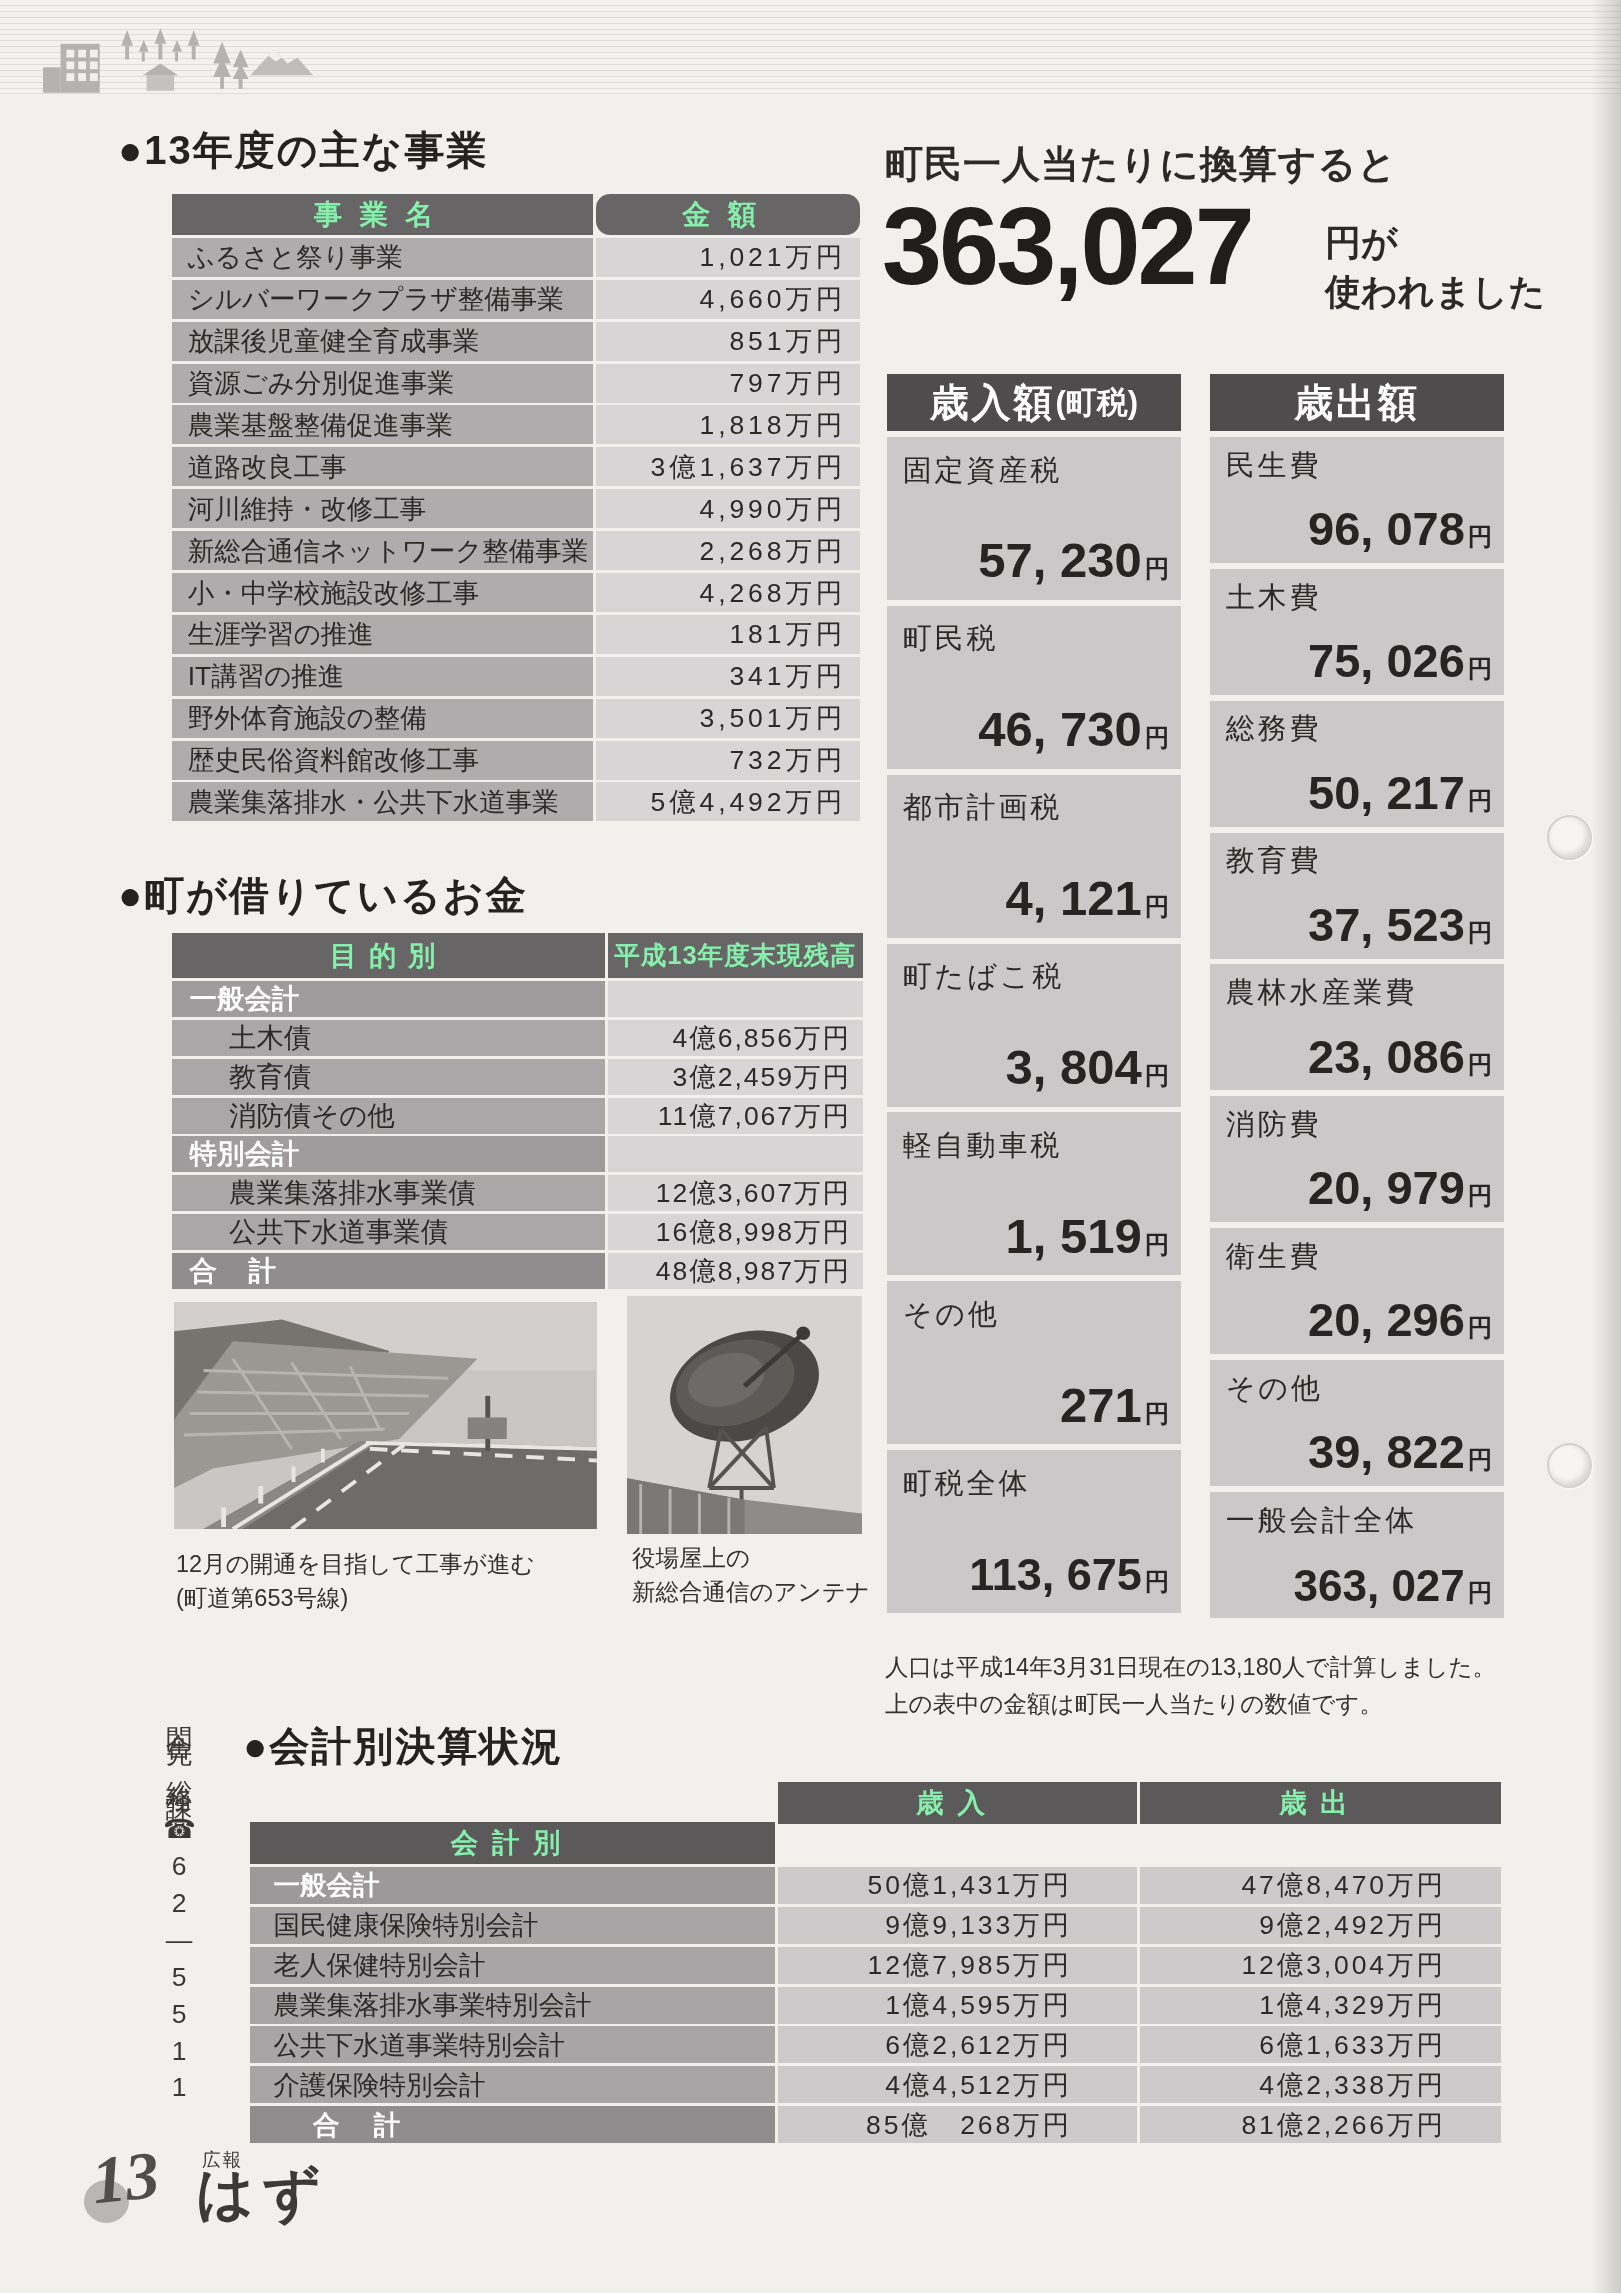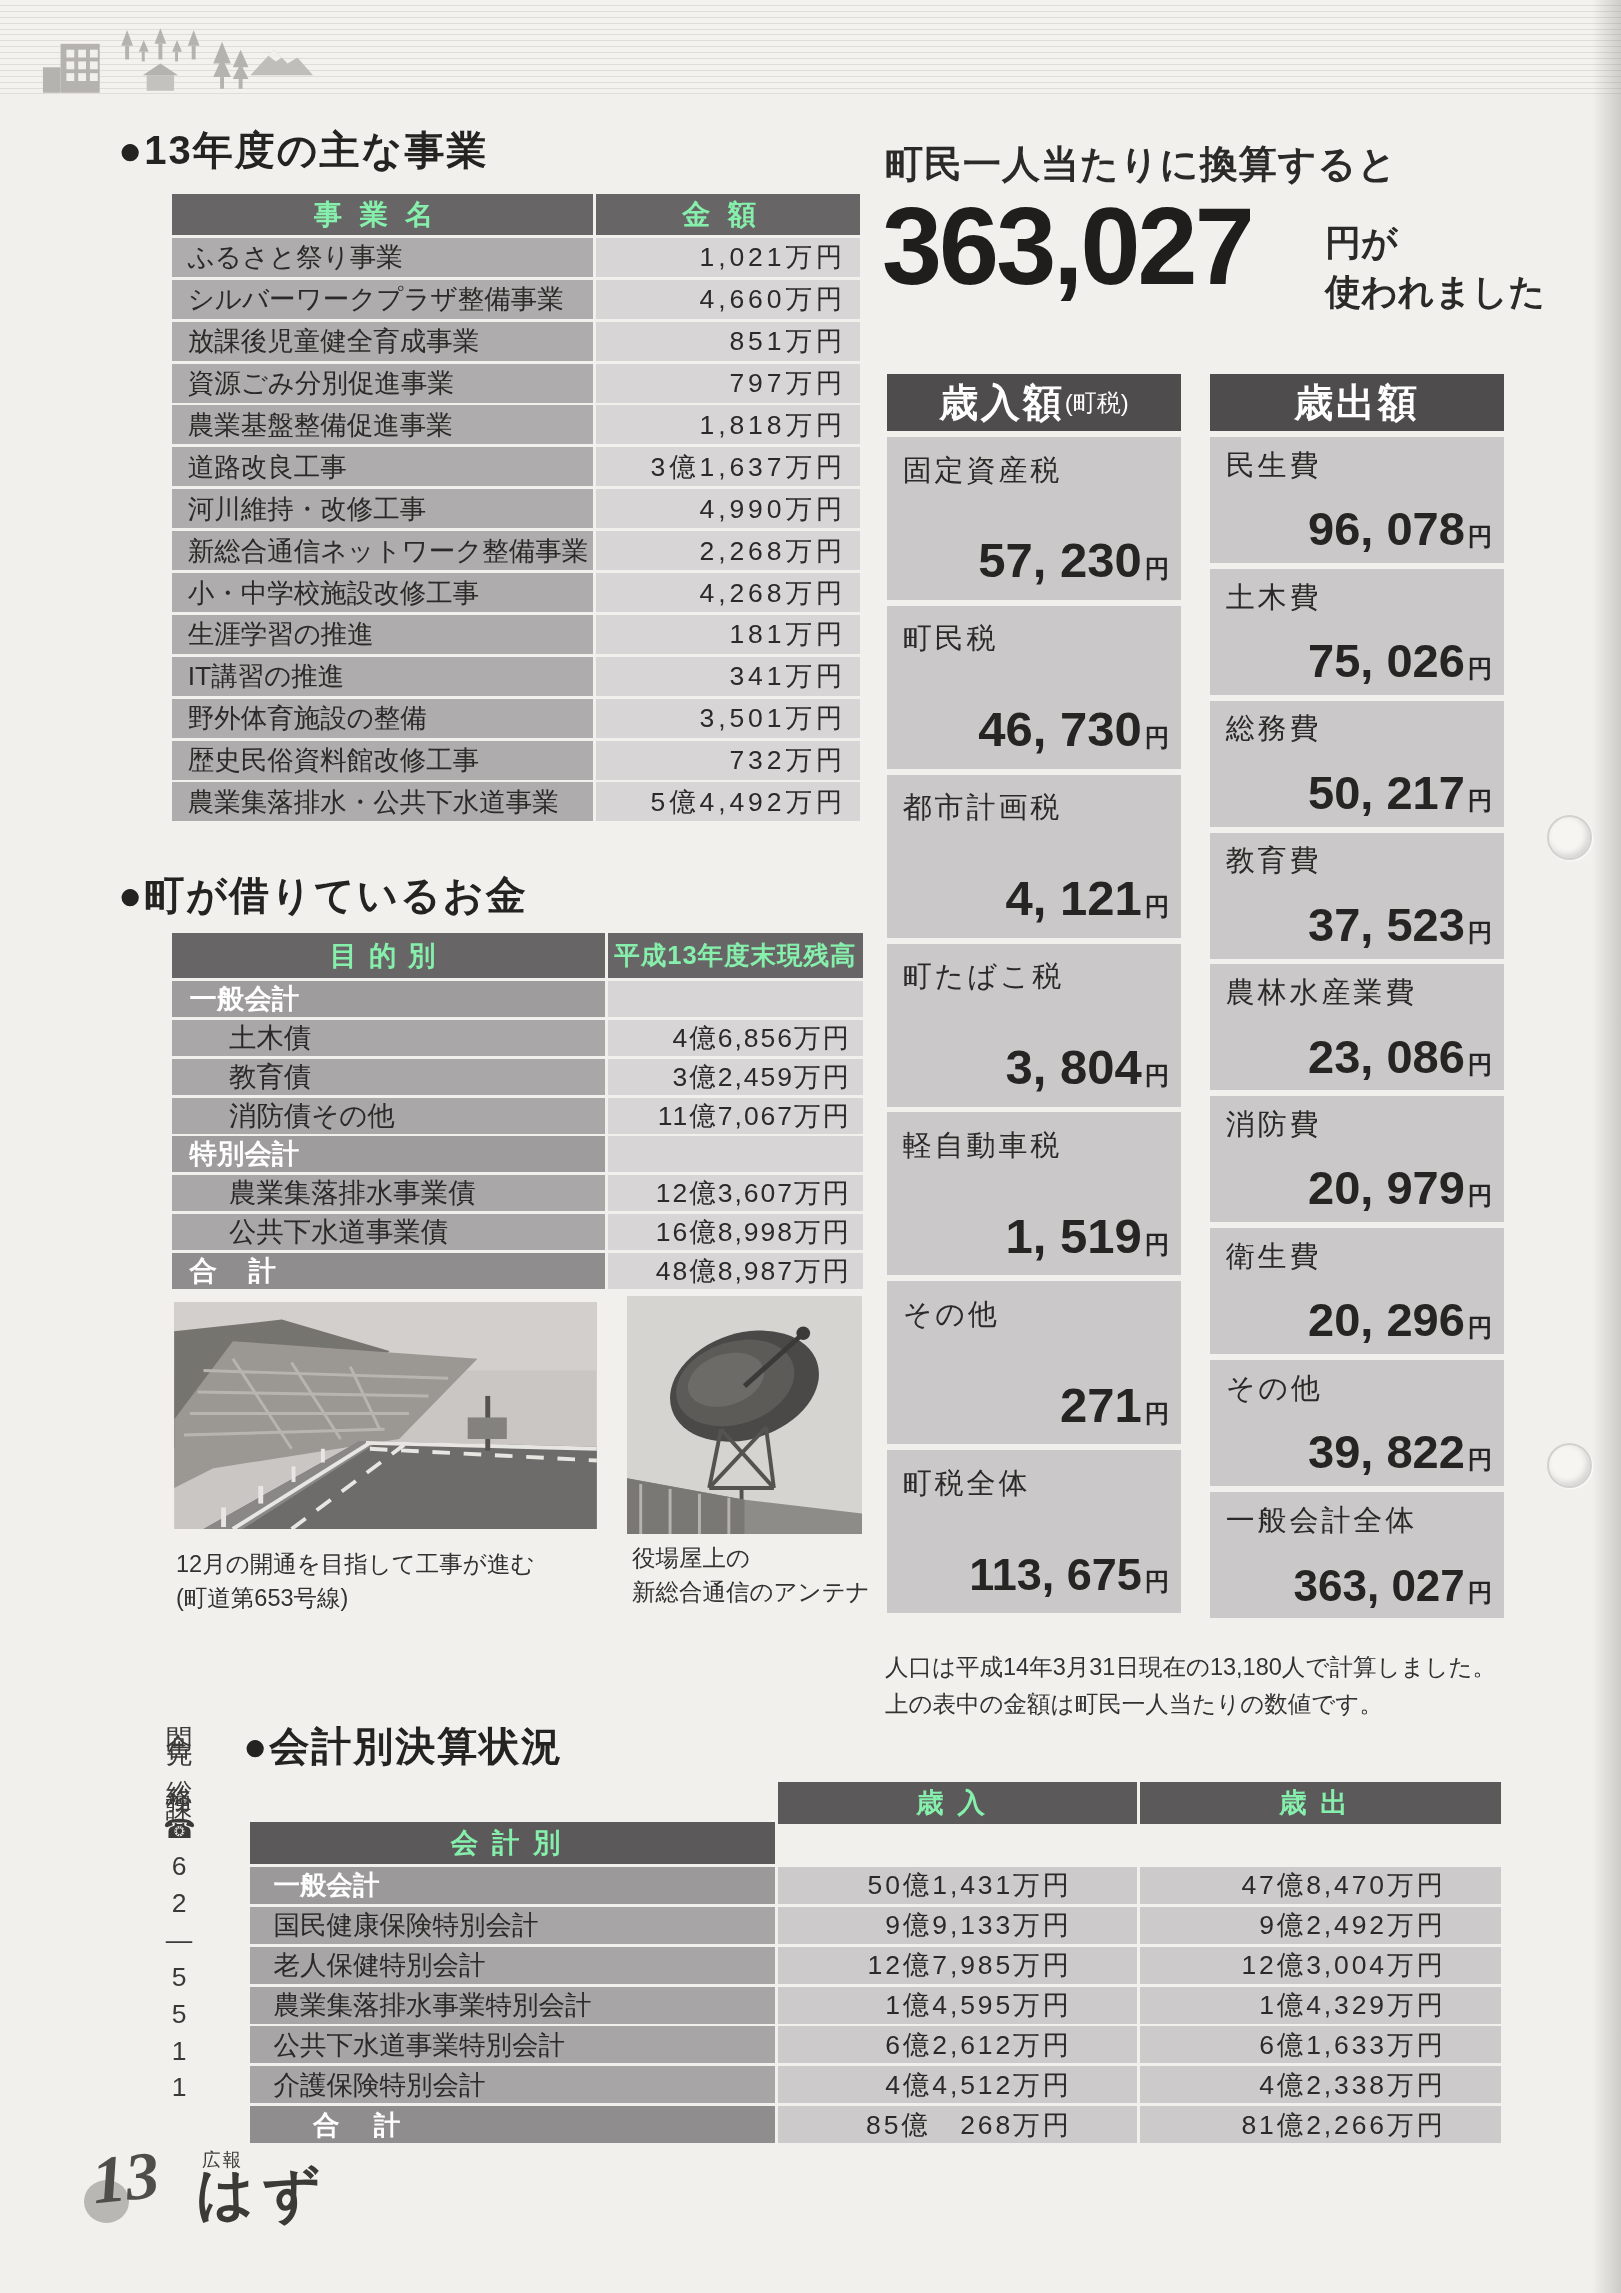--- a/index.html
+++ b/index.html
@@ -17,21 +17,21 @@
   
   .tbl{position:absolute;}
   .trow{display:flex;margin-top:2.9px;}
   .thead{display:flex;}
   .hc{background:#676566;color:#86efac;display:flex;align-items:center;justify-content:center;
       font-weight:bold;}
   
   .t1{left:172px;top:194px;width:688px;}
   .t1 .hc{height:41px;font-size:28px;letter-spacing:11.8px;}
   .t1 .hc.n{width:421px;margin-right:2.9px;}
-  .t1 .hc.v{width:264px;}
+  .t1 .hc.v{width:264px;border-radius:14px;}
   .t1 .cn{width:421px;height:39px;background:#aeacad;display:flex;align-items:center;
           padding-left:15.7px;box-sizing:border-box;font-size:26.5px;margin-right:2.9px;}
   .t1 .cv{width:264px;height:39px;background:#d7d5d6;display:flex;align-items:center;
           justify-content:flex-end;padding-right:13.7px;box-sizing:border-box;font-size:26.5px;letter-spacing:3.9px;}
   
   .t2{left:172px;top:933px;width:815px;}
   .t2 .hc{height:45px;font-size:27.4px;}
   .t2 .hc.n{width:433px;margin-right:2.9px;letter-spacing:11.8px;}
   .t2 .hc.v{width:255px;font-size:25.5px;letter-spacing:1px;}
   .t2 .cn{width:433px;height:36px;background:#a9a7a8;display:flex;align-items:center;
@@ -56,21 +56,21 @@
   .t3 .tot .ca{background:#8f8d8e;color:#fff;font-weight:bold;padding-left:63px;letter-spacing:3.9px;}
   
   .lead{position:absolute;left:885px;top:139px;font-size:38px;font-weight:bold;letter-spacing:1px;white-space:nowrap;}
   .bignum{position:absolute;left:882px;top:182px;font-size:110px;font-weight:bold;letter-spacing:-2.9px;
           color:#1f1e1d;transform:scaleX(.98);transform-origin:left;}
   .bigunit{position:absolute;left:1325px;top:218px;font-size:36px;font-weight:bold;line-height:49px;white-space:nowrap;}
   
   .panel{position:absolute;width:294px;}
   .panel-h{height:57px;background:#4e4c4d;color:#fff;display:flex;align-items:center;justify-content:center;
            font-weight:bold;font-size:39px;letter-spacing:2.9px;white-space:nowrap;}
-  .panel-h .small{font-size:24px;letter-spacing:0;font-weight:normal;}
+  .panel-h .small{font-size:31px;letter-spacing:0;font-weight:bold;}
   .p-item{background:#cac8c9;margin-top:5.9px;position:relative;}
   .rev .p-item{height:163px;}
   .exp .p-item{height:126px;}
   .p-label{position:absolute;left:15.7px;top:13.7px;font-size:29px;letter-spacing:2.9px;white-space:nowrap;}
   .exp .p-label{top:8.8px;}
   .p-num{position:absolute;right:11.8px;bottom:11.8px;font-size:49px;font-weight:bold;letter-spacing:0px;white-space:nowrap;color:#262524;}
   .exp .p-num{font-size:47px;bottom:6.9px;}
   .p-num .unit{font-size:24.5px;margin-left:2.9px;}
   
   .note{position:absolute;left:885px;top:1649px;font-size:23.5px;line-height:37px;color:#333231;}

